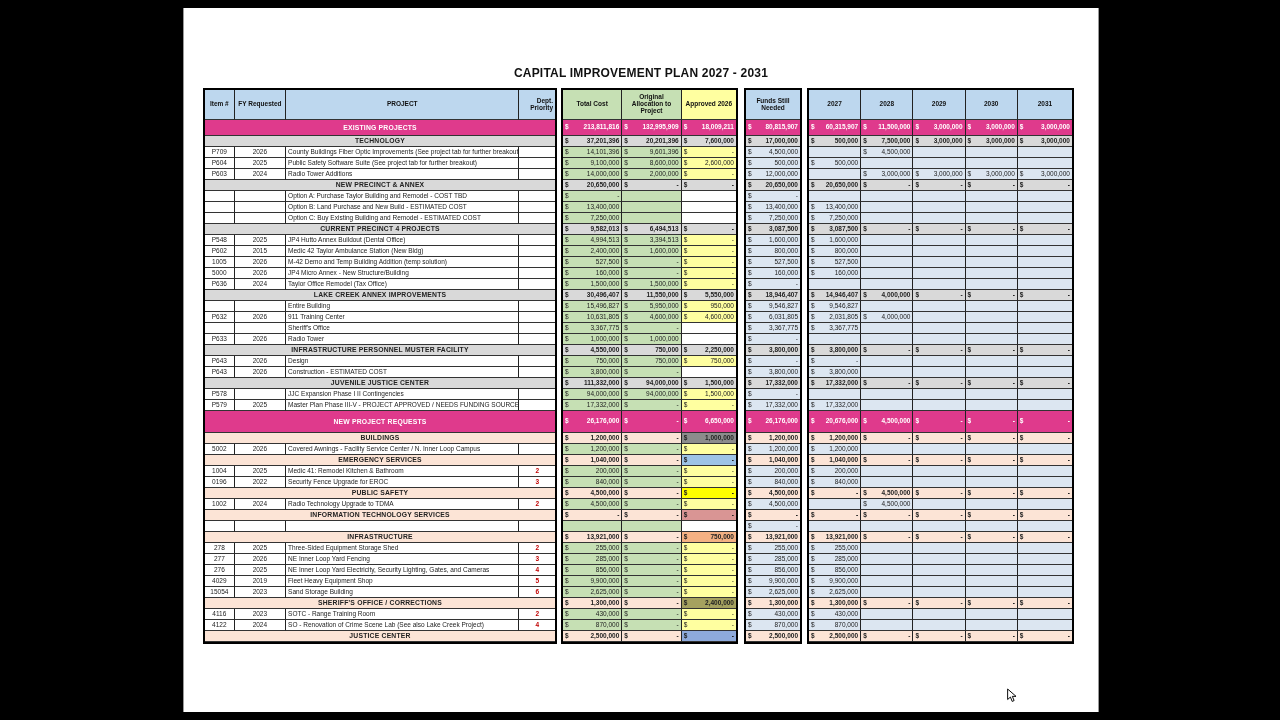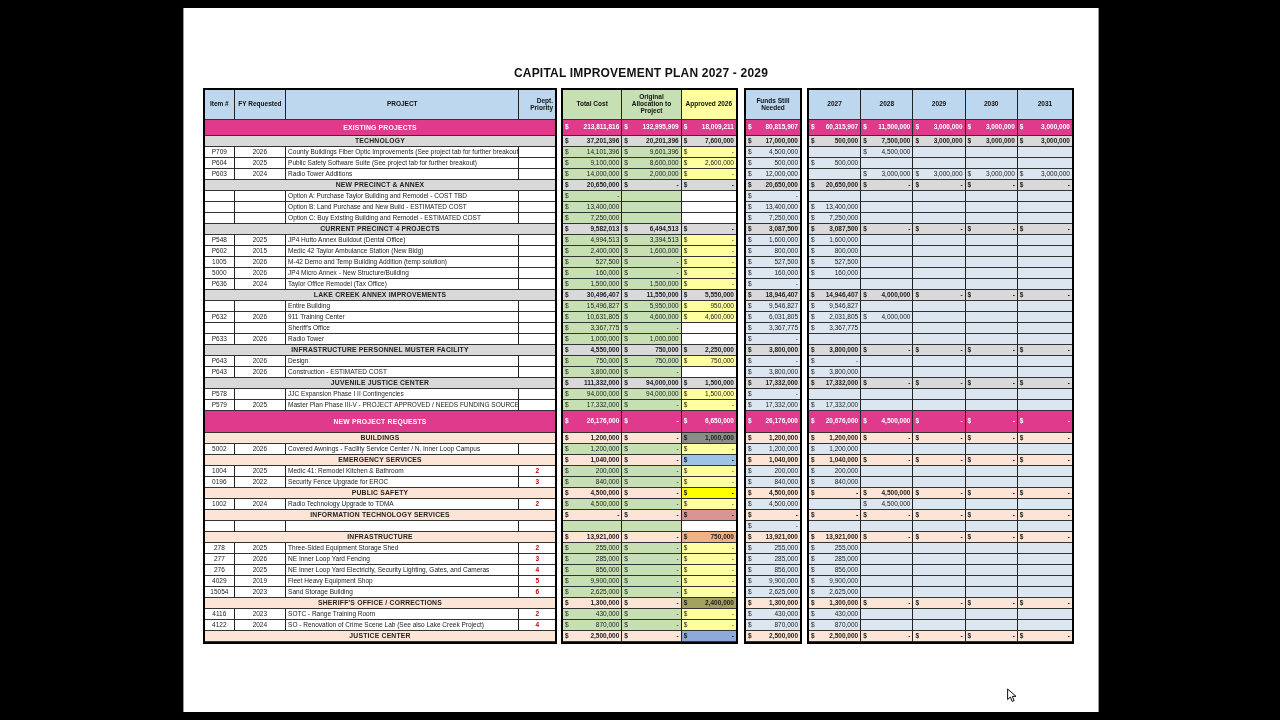--- a/index.html
+++ b/index.html
@@ -24,21 +24,21 @@
   .proj{padding:0 2px}
   .ctr{justify-content:center}
   .rgt{justify-content:flex-end;text-align:right;padding-right:2px}
   .cursor{position:absolute;left:1005px;top:688px;width:14px;height:16px}
 </style>
 </head>
 <body>
 
 <div class="screen">
   <div class="page">
-    <div class="title">CAPITAL IMPROVEMENT PLAN 2027 - 2029</div>
+    <div class="title">CAPITAL IMPROVEMENT PLAN 2027 - 2031</div>
     <div class="tbl">
         <div class="blk" style="left: 0px; width: 354px;">
           <div class="rw" style="height: 30px;">
             <div class="cl hd" style="width: 30px; background: rgb(189, 215, 238);">Item #</div>
             <div class="cl hd" style="width: 52px; background: rgb(189, 215, 238);">FY Requested</div>
             <div class="cl hd" style="width: 236px; background: rgb(189, 215, 238);">PROJECT</div>
             <div class="cl hd rgt last" style="width: 36px; background: rgb(189, 215, 238);">Dept. Priority</div>
           </div>
           <div class="rw" style="height: 16px;">
             <div class="cl sec pinktxt last" style="width: 350px; background: rgb(223, 58, 140);">EXISTING PROJECTS</div>

